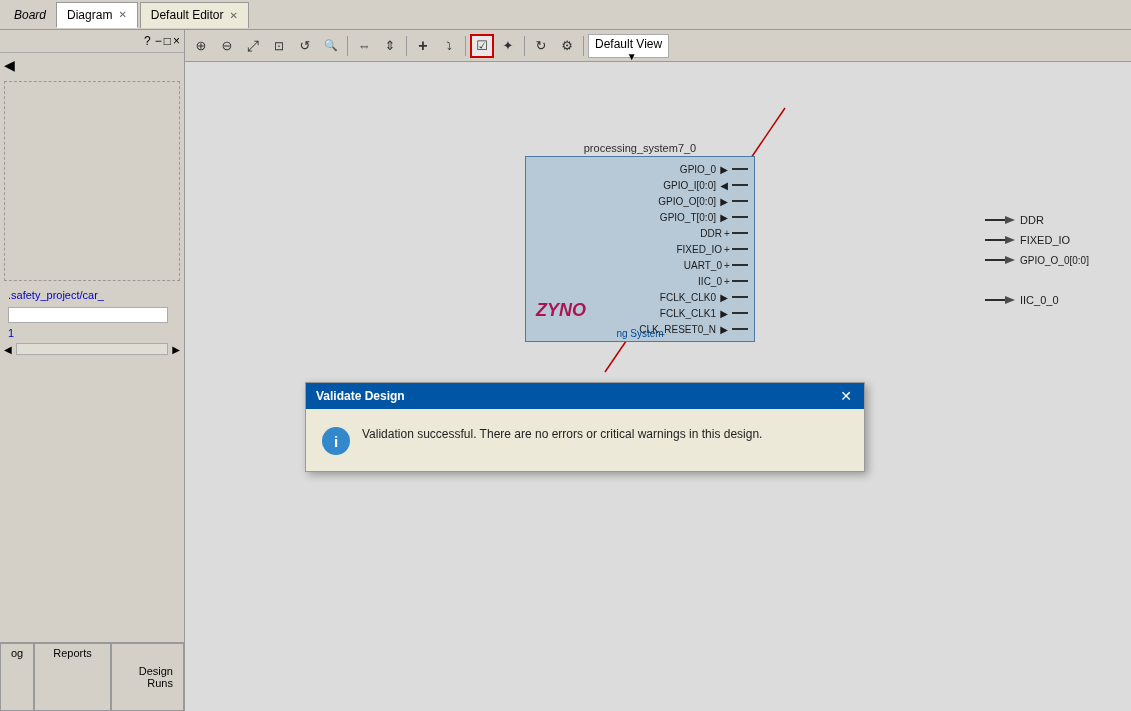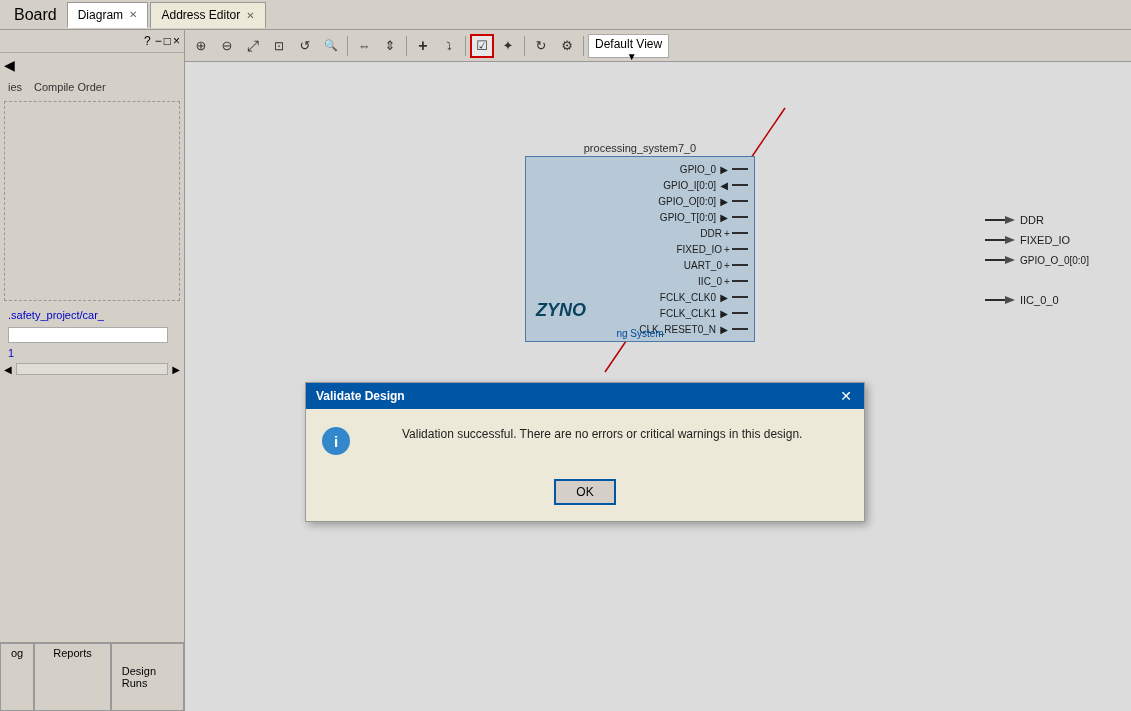--- a/index.html
+++ b/index.html
@@ -23,24 +23,25 @@
       margin-right: 2px;
       cursor: pointer;
       font-size: 12px;
       height: 26px;
     }
     .tab.active { background: #fff; border-bottom: 1px solid #fff; }
     .tab-close {
       margin-left: 6px; cursor: pointer; font-size: 10px; color: #666;
     }
     .board-tab {
-      display: flex; align-items: flex-start;
+      display: flex; align-items: center;
       padding: 4px 10px;
       height: 26px;
-      font-size: 16px;
+      font-size: 12px;
+      font-style: italic;
     }
 
     
     .main-container {
       display: flex;
       height: calc(711px - 30px);
     }
 
     
     .sidebar {
@@ -193,21 +194,21 @@
     }
     .port-plus {
       width: 10px; text-align: center; font-size: 10px; color: #333;
     }
     .zynq-logo {
       position: absolute;
       bottom: 20px;
       left: 10px;
       font-size: 18px;
       font-weight: bold;
-      color: #0c4a6e;
+      color: #be185d;
       font-style: italic;
     }
     .processing-system-label {
       position: absolute;
       bottom: 2px;
       left: 0; right: 0;
       text-align: center;
       font-size: 10px;
       color: #0055aa;
     }
@@ -270,21 +271,20 @@
       display: flex; align-items: center; justify-content: center;
       font-weight: bold;
       font-size: 15px;
       flex-shrink: 0;
       margin-top: 2px;
     }
     .dialog-message {
       font-size: 12px;
       color: #222;
       line-height: 1.5;
-      margin-left: 40px;
     }
     .dialog-footer {
       display: flex;
       justify-content: center;
       padding: 8px 16px 16px;
     }
     .ok-button {
       background: #d4d0c8;
       border: 2px solid #0055a5;
       padding: 4px 20px;
@@ -300,54 +300,50 @@
 
   <div class="tab-bar">
     <div class="board-tab">
       <span>Board</span>
     </div>
     <div class="tab active">
       <span>Diagram</span>
       <span class="tab-close">✕</span>
     </div>
     <div class="tab">
-      <span>Address Editor</span>
+      <span>Default Editor</span>
       <span class="tab-close">✕</span>
     </div>
   </div>
 
   <div class="main-container" style="height:calc(711px - 30px);">
 
     <div class="sidebar">
       <div class="sidebar-top">
         <span style="margin-right:4px; cursor:pointer;">?</span>
         <span style="margin-right:2px; cursor:pointer;">−</span>
         <span style="margin-right:2px; cursor:pointer;">□</span>
         <span style="cursor:pointer;">×</span>
       </div>
       <div class="sidebar-content">
         <div style="padding:4px; display:flex; align-items:center; gap:4px;">
           <span style="cursor:pointer; font-size:14px;">◀</span>
         </div>
-        <div class="sidebar-label">
-          <span style="cursor:pointer;">ies</span>
-          <span style="cursor:pointer;">Compile Order</span>
-        </div>
         <div class="sidebar-dashed-border"></div>
         <div class="sidebar-path">.safety_project/car_</div>
         <input class="sidebar-small-input" value="" style="">
         <div class="sidebar-blue-link" style="cursor:pointer;">1</div>
         <div class="sidebar-scrollbar-area">
           <span style="cursor:pointer; font-size:10px; margin-left:4px;">◀</span>
           <div class="sidebar-scrollbar"></div>
           <span style="cursor:pointer; font-size:10px; margin-right:4px;">▶</span>
         </div>
       </div>
 
-      <div style="border-top:1px solid #999; background:#d4d0c8;">
+      <div style="border-top:1px solid #999; background:#d4d0c8;text-align:right;">
         <div style="display:flex;">
           <span style="padding:3px 10px; border:1px solid #999; background:#d4d0c8; font-size:11px; cursor:pointer;">og</span>
           <span style="padding:3px 18px; border:1px solid #999; background:#d4d0c8; font-size:11px; cursor:pointer;">Reports</span>
           <span style="padding:21px 10px; border:1px solid #999; background:#d4d0c8; font-size:11px; cursor:pointer;">Design Runs</span>
         </div>
       </div>
     </div>
 
     <div class="diagram-area">
 
@@ -473,23 +469,20 @@
             <div class="dialog-title-bar">
               <span>Validate Design</span>
               <button class="dialog-close">✕</button>
             </div>
             <div class="dialog-body">
               <div class="info-icon">
                 <span>i</span>
               </div>
               <div class="dialog-message">Validation successful. There are no errors or critical warnings in this design.</div>
             </div>
-            <div class="dialog-footer">
-              <button class="ok-button">OK</button>
-            </div>
           </div>
         </div>
 
       </div>
     </div>
   </div>
 
 </div>
 
 </body></html>

